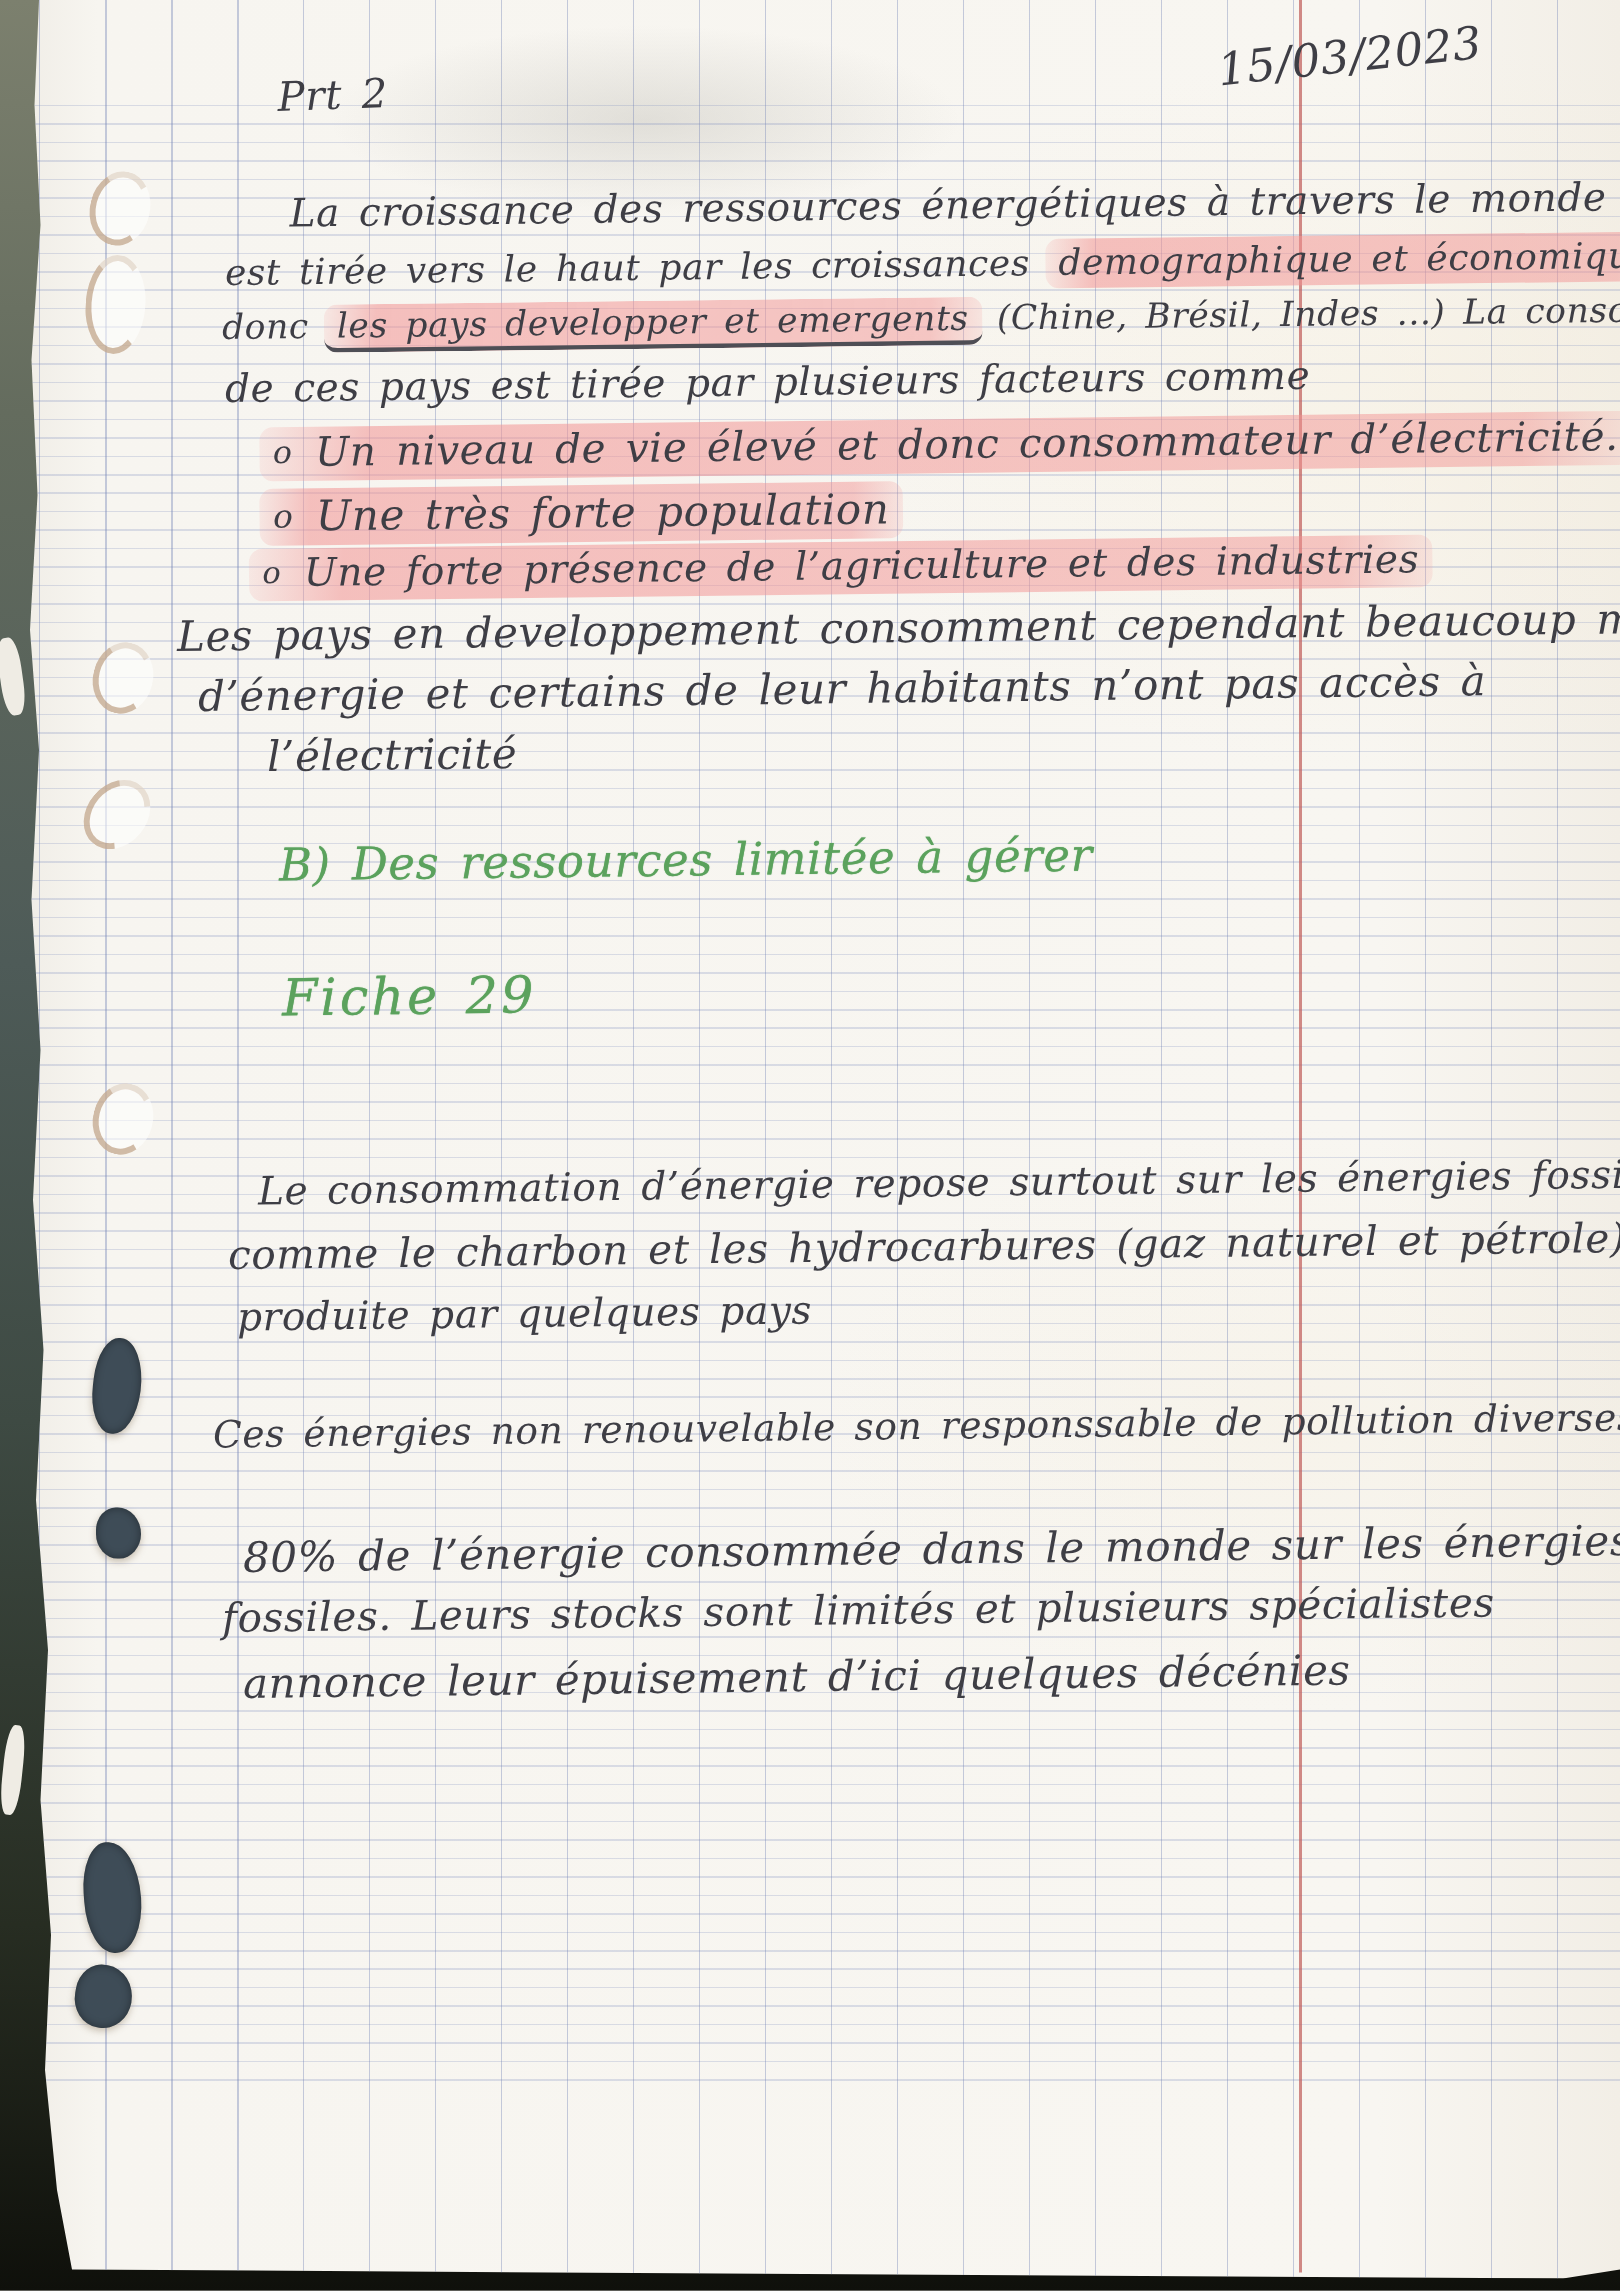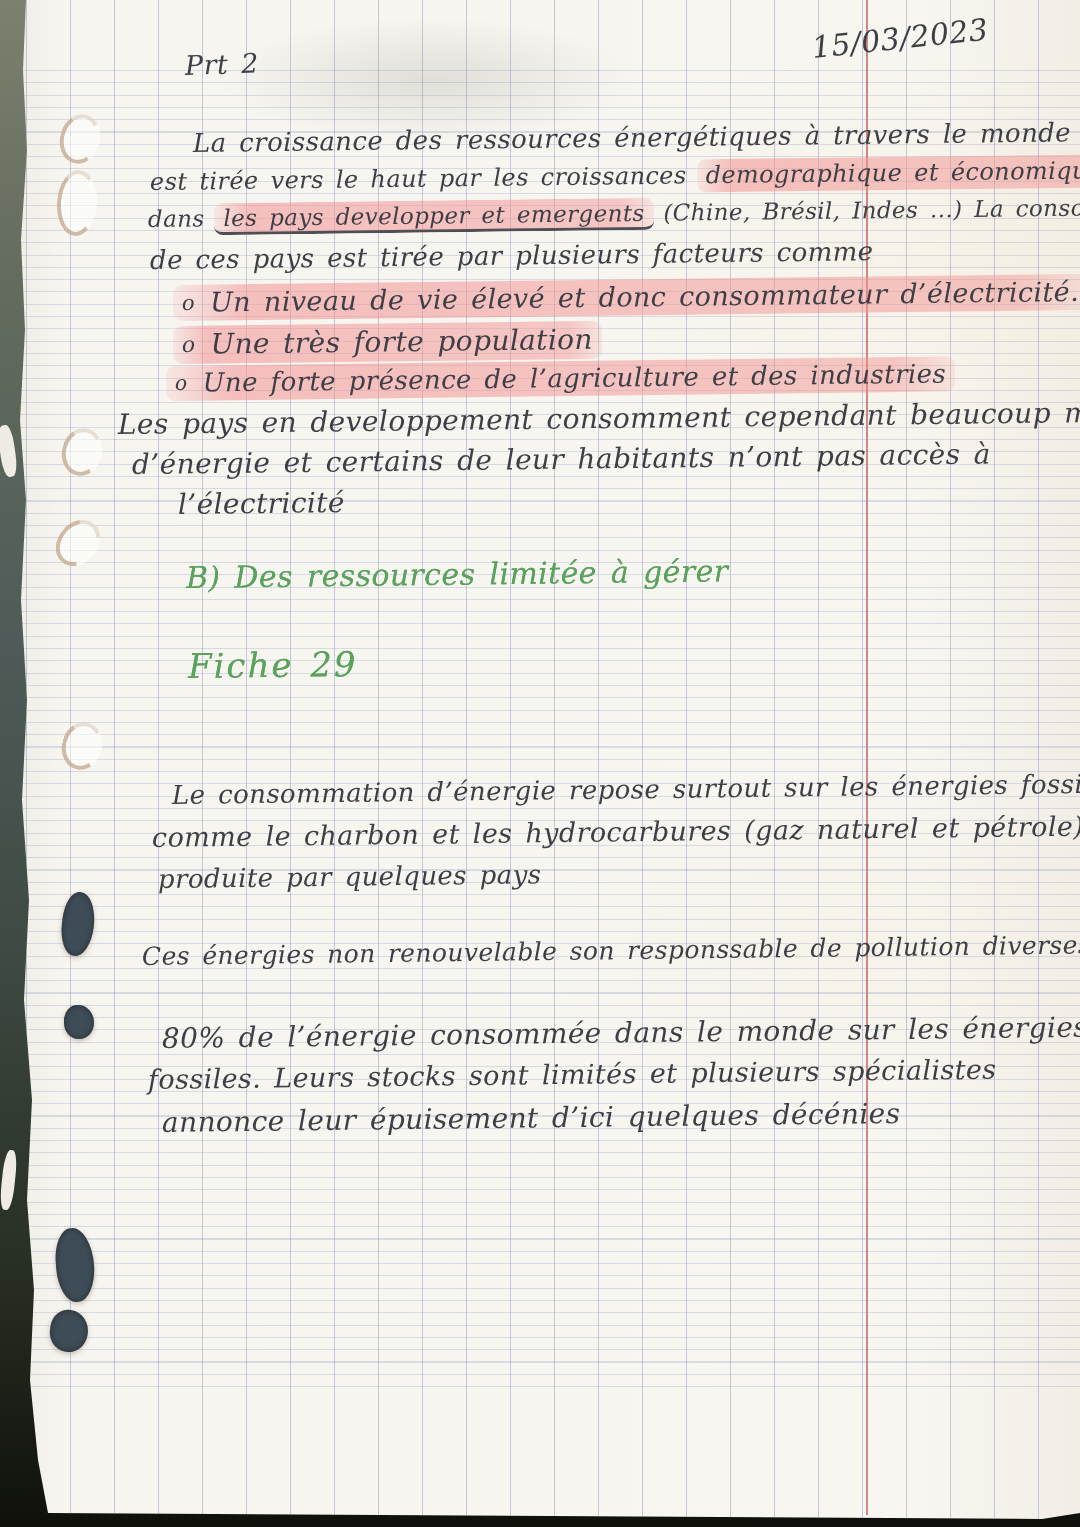--- a/index.html
+++ b/index.html
@@ -63,21 +63,21 @@
     <div class="blob" style="left:50px;top:1310px;width:38px;height:42px;transform:rotate(10deg);"></div>
 
     <div class="hw" style="left:812px;top:30px;font-size:30px;transform:rotate(-6deg);">15/03/2023</div>
     <div class="hw" style="left:185px;top:50px;font-size:27px;transform:rotate(-2deg);">Prt 2</div>
 
     <div class="hw" style="left:193px;top:128px;font-size:26px;">La croissance des ressources énergétiques à travers le monde</div>
     <div class="hw" style="left:150px;top:168px;font-size:24px;">
       <span>est tirée vers le haut par les croissances </span><span class="hl">demographique et économique</span>
     </div>
     <div class="hw" style="left:148px;top:206px;font-size:23px;">
-      <span>dans </span><span class="hl ul">les pays developper et emergents</span><span> (Chine, Brésil, Indes ...) La conso</span>
+      <span>donc </span><span class="hl ul">les pays developper et emergents</span><span> (Chine, Brésil, Indes ...) La conso</span>
     </div>
     <div class="hw" style="left:150px;top:245px;font-size:26px;">de ces pays est tirée par plusieurs facteurs comme</div>
 
     <div class="hw" style="left:175px;top:287px;font-size:27px;">
       <span class="hl"><span class="bm">o</span><span>Un niveau de vie élevé et donc consommateur d’électricité.</span></span>
     </div>
     <div class="hw" style="left:175px;top:328px;font-size:28px;">
       <span class="hl"><span class="bm">o</span><span>Une très forte population</span></span>
     </div>
     <div class="hw" style="left:168px;top:368px;font-size:26px;">

